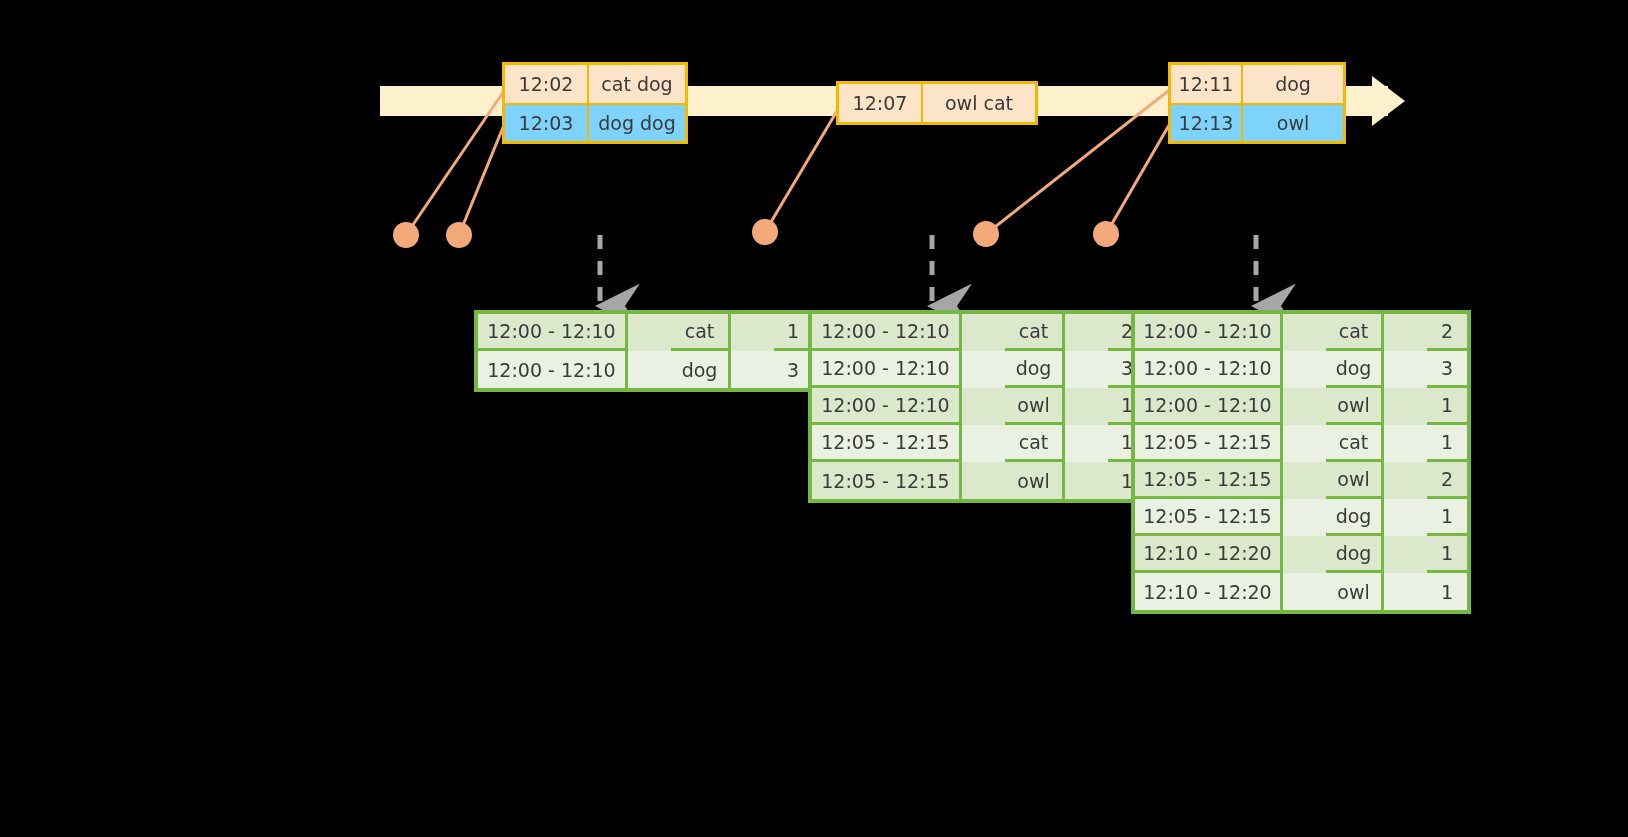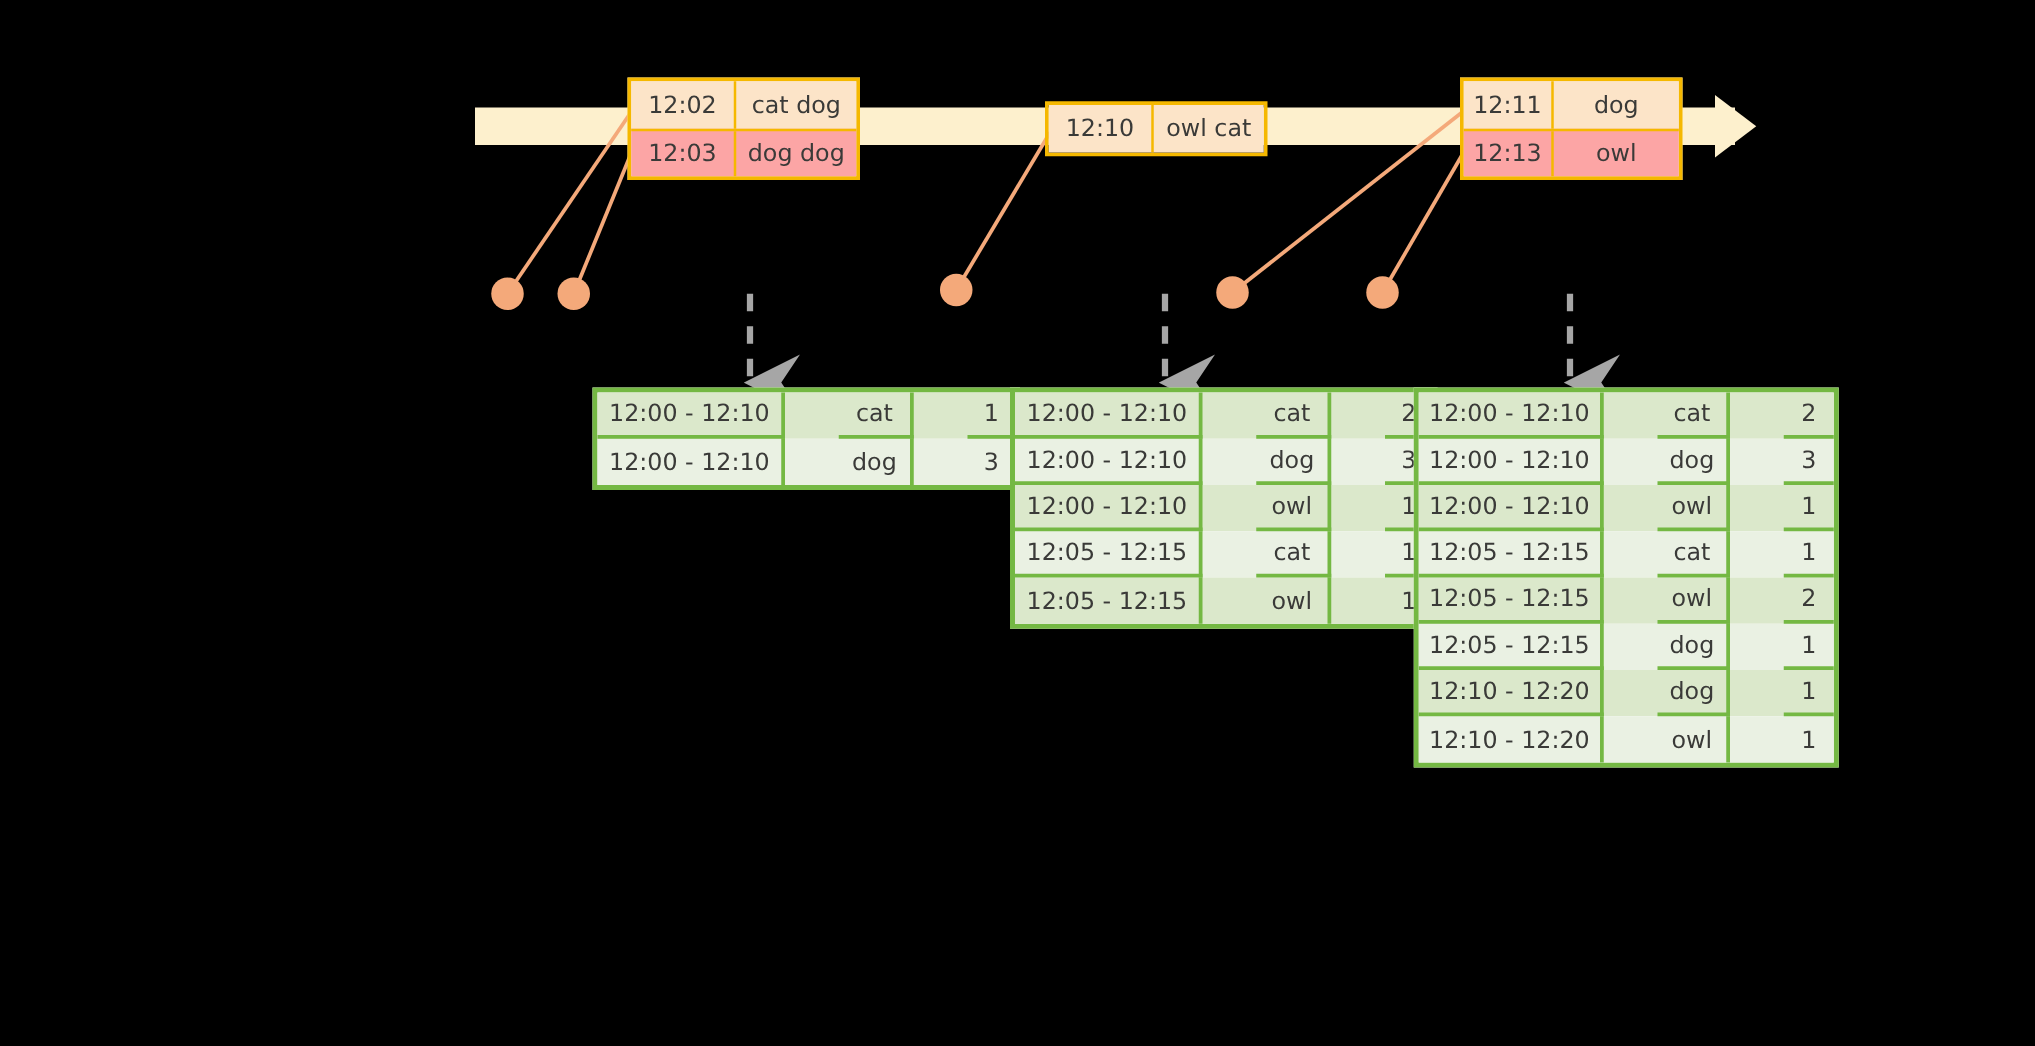--- a/index.html
+++ b/index.html
@@ -47,21 +47,21 @@
   }
   .event-row {
     display: flex;
     height: 38px;
     box-sizing: border-box;
   }
   .event-row + .event-row {
     border-top: 2px solid #f5b800;
   }
   .event-row.shade-a { background: #fce4c8; }
-  .event-row.shade-b { background: #fca5a5; }
+  .event-row.shade-b { background: #7dd3fc; }
   .event-time {
     width: 84px;
     display: flex;
     align-items: center;
     justify-content: center;
     font-size: 19px;
     color: #3a3a38;
     border-right: 2px solid #f5b800;
     box-sizing: border-box;
   }
@@ -71,21 +71,21 @@
     align-items: center;
     justify-content: center;
     font-size: 19px;
     color: #3a3a38;
     box-sizing: border-box;
   }
   #event-box-1 { left: 502px; top: 62px; text-align: right; }
   #event-box-1 .event-words { width: 96px; }
   #event-box-2 { left: 836px; top: 81px; }
   #event-box-2 .event-time  { width: 84px; }
-  #event-box-2 .event-words { width: 88px; }
+  #event-box-2 .event-words { width: 112px; }
   #event-box-3 { left: 1168px; top: 62px; }
   #event-box-3 .event-time  { width: 72px; }
   #event-box-3 .event-words { width: 100px; }
 
   
   #connectors {
     position: absolute;
     left: 0; top: 0;
     width: 1628px; height: 837px;
     pointer-events: none;
@@ -171,21 +171,21 @@
         <div class="event-time">12:02</div>
         <div class="event-words">cat dog</div>
       </div>
       <div class="event-row shade-b">
         <div class="event-time">12:03</div>
         <div class="event-words">dog dog</div>
       </div>
     </div>
   <div class="event-box" id="event-box-2">
       <div class="event-row shade-a">
-        <div class="event-time">12:10</div>
+        <div class="event-time">12:07</div>
         <div class="event-words">owl cat</div>
       </div>
     </div>
   <div class="event-box" id="event-box-3">
       <div class="event-row shade-a">
         <div class="event-time">12:11</div>
         <div class="event-words">dog</div>
       </div>
       <div class="event-row shade-b">
         <div class="event-time">12:13</div>

